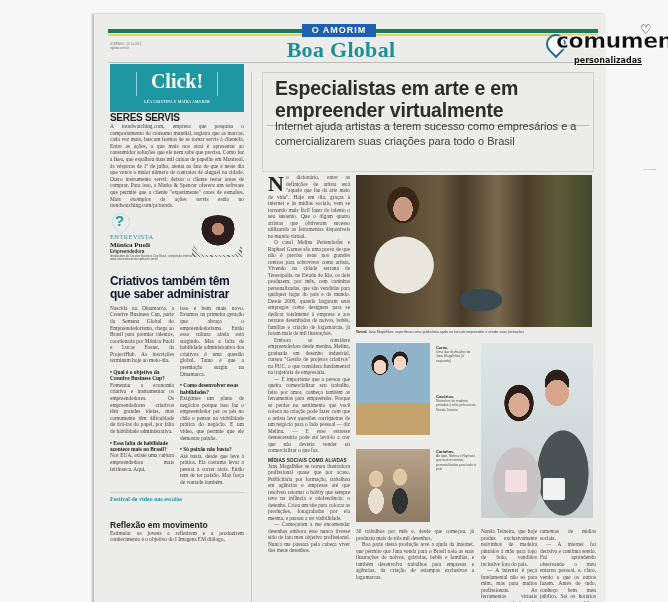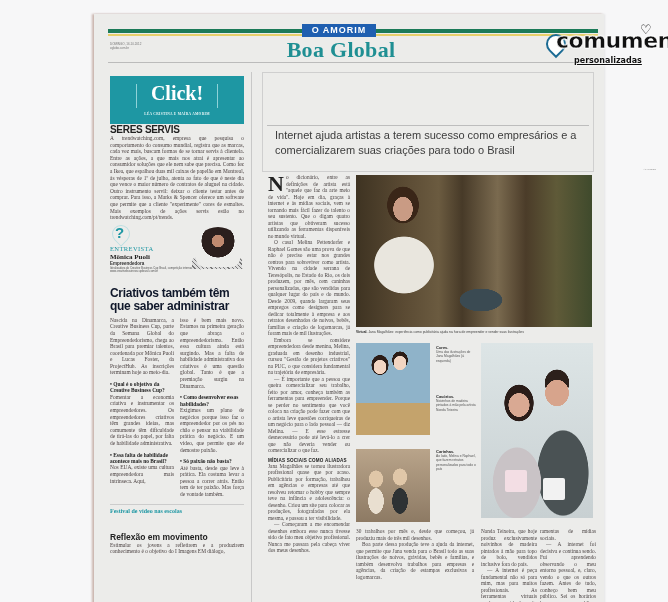--- a/index.html
+++ b/index.html
@@ -6,21 +6,21 @@
   body{width:668px;height:602px;background:#f7f7f8;position:relative;overflow:hidden;font-family:"Liberation Serif",serif;color:#333;}
   .paper{position:absolute;left:94px;top:14px;width:510px;height:600px;background:#ececea;box-shadow:-2px 0 2px rgba(120,60,40,.35),1px 0 2px rgba(0,0,0,.08);}
   .masthead{position:absolute;left:108px;top:20px;width:490px;height:44px;}
   .mh-bar{position:absolute;left:0;right:0;top:9px;height:4px;background:#1b7a58;}
   .mh-bar2{position:absolute;left:0;right:0;top:14px;height:2px;background:#e6cf6a;}
   .mh-globo{position:absolute;left:194px;top:4px;width:74px;height:13px;background:#1f5fb0;color:#fff;font:bold 9px "Liberation Sans",sans-serif;letter-spacing:1px;text-align:center;line-height:13px;}
   .mh-title{position:absolute;left:148px;top:17px;width:170px;text-align:center;font:bold 22px "Liberation Serif",serif;color:#1f8f93;letter-spacing:.3px;}
   .mh-date{position:absolute;left:2px;top:22px;font:3px "Liberation Sans",sans-serif;color:#777;line-height:4px;width:40px;}
   .mh-rule{position:absolute;left:0;right:0;top:42px;height:1px;background:#bbb;}
 
-  .leftcol{position:absolute;left:110px;top:76px;width:134px;}
+  .leftcol{position:absolute;left:110px;top:64px;width:134px;}
   .click-box{background:#1e97a3;height:48px;position:relative;}
   .click-title{position:absolute;left:0;right:0;top:6px;text-align:center;font:bold 20px "Liberation Serif",serif;color:#fff;}
   .click-by{position:absolute;left:0;right:0;top:36px;text-align:center;font:bold 3.5px "Liberation Serif",serif;color:#e8f6f7;letter-spacing:.3px;}
   .click-line{position:absolute;top:8px;width:1px;height:24px;background:#8fd2d8;}
   .seres-h{font:bold 10px "Liberation Sans",sans-serif;color:#222;letter-spacing:-.3px;}
   .tiny{font:5.4px/6.6px "Liberation Serif",serif;color:#4a4040;text-align:justify;}
   .entrev{position:relative;height:56px;margin-top:4px;}
   .q-icon{position:absolute;left:2px;top:0;width:16px;height:16px;border:1.5px solid #bcdfe2;border-radius:50% 50% 50% 0;transform:rotate(-45deg);}
   .q-mark{position:absolute;left:5px;top:-1px;font:bold 15px "Liberation Sans",sans-serif;color:#1e97a3;}
   .entrev-label{position:absolute;left:0;top:20px;font:6.5px "Liberation Serif",serif;color:#1e97a3;letter-spacing:.4px;}
@@ -34,21 +34,21 @@
   .twocol>div{flex:1;}
   .qhead{font:bold 5.4px/6.4px "Liberation Serif",serif;color:#222;margin-top:5px;}
   .festival{margin-top:6px;border-top:1px solid #ccc;padding-top:3px;}
   .festival-kicker{font:bold 6px "Liberation Serif",serif;color:#1e97a3;}
   .festival-h{font:bold 8.5px "Liberation Sans",sans-serif;color:#222;margin-top:18px;}
 
   .vsep{position:absolute;left:251px;top:72px;width:1px;height:530px;background:#c8c8c8;}
   .headline-box{position:absolute;left:262px;top:72px;width:330px;height:98px;border:1px solid #cfcfcf;}
   .headline{position:absolute;left:12px;top:4px;font:bold 19.5px/22px "Liberation Sans",sans-serif;color:#2c2c2c;letter-spacing:-.2px;}
   .dek-rule{position:absolute;left:4px;right:4px;top:52px;height:1px;background:#bdbdbd;}
-  .dek{position:absolute;left:12px;top:55px;font:11px/15px "Liberation Sans",sans-serif;color:#3c3c3c;}
+  .dek{position:absolute;left:12px;top:46px;font:11px/15px "Liberation Sans",sans-serif;color:#3c3c3c;}
 
   .body1{position:absolute;left:268px;top:174px;width:82px;}
   .dropcap{float:left;font:bold 22px/18px "Liberation Serif",serif;color:#222;margin:1px 2px 0 0;}
   .body-text{font:5.3px/6.5px "Liberation Serif",serif;color:#4b4444;text-align:justify;}
   .subhead{font:bold 4.6px "Liberation Sans",sans-serif;color:#222;margin-top:4px;letter-spacing:.2px;}
 
   .photo-main{position:absolute;left:356px;top:175px;width:236px;height:152px;background:
     radial-gradient(ellipse 16px 20px at 47px 34px,#c99b84 0 60%,transparent 62%),
     radial-gradient(ellipse 26px 30px at 47px 30px,#3a2618 0 60%,transparent 62%),
     radial-gradient(ellipse 42px 40px at 48px 90px,#e9e6de 0 70%,transparent 72%),
@@ -151,20 +151,21 @@
   <div class="festival">
     <div class="festival-kicker">Festival de vídeo nas escolas</div>
     <div class="festival-h">Reflexão em movimento</div>
     <div class="tiny">Estimular os jovens a refletirem e a produzirem conhecimento é o objetivo do I Imagens EM diálogo,</div>
   </div>
 </div>
 
 <div class="vsep"></div>
 
 <div class="headline-box">
+  <div class="headline">Especialistas em arte e em empreender virtualmente</div>
   <div class="dek-rule"></div>
   <div class="dek">Internet ajuda artistas a terem sucesso como empresários e a comercializarem suas criações para todo o Brasil</div>
 </div>
 
 <div class="body1">
   <span class="dropcap">N</span>
   <div class="body-text">o dicionário, entre as definições de artista está "aquele que faz da arte meio de vida". Hoje em dia, graças à internet e às mídias sociais, vem se tornando mais fácil fazer do talento o seu sustento. Que o digam quatro artistas que obtiveram sucesso utilizando as ferramentas disponíveis no mundo virtual.</div>
   <div class="body-text" style="text-indent:6px">O casal Melina Pettendorfer e Raphael Gomes são uma prova de que não é preciso estar nos grandes centros para sobreviver como artista. Vivendo na cidade serrana de Teresópolis, no Estado do Rio, os dois produzem, por mês, cem caninhas personalizadas, que são vendidas para qualquer lugar do país e do mundo. Desde 2009, quando largaram seus empregos como designers para se dedicar totalmente à empresa e aos retratos desenhados de noivos, bebês, famílias e criação de logomarcas, já foram mais de mil ilustrações.</div>
   <div class="body-text" style="text-indent:6px">Embora se considere empreendedora desde menina, Melina, graduada em desenho industrial, cursou "Gestão de projetos criativos" na PUC, o que considera fundamental na trajetória de empresária.</div>
   <div class="body-text" style="text-indent:6px">— É importante que a pessoa que queira comercializar seu trabalho, feito por amor, conheça também as ferramentas para empreender. Porque se perder no sentimento que você coloca na criação pode fazer com que o artista leve questões corriqueiras de um negócio para o lado pessoal — diz Melina. — E esse estresse desnecessário pode até levá-lo a crer que não deveria vender ou comercializar o que faz.</div>

